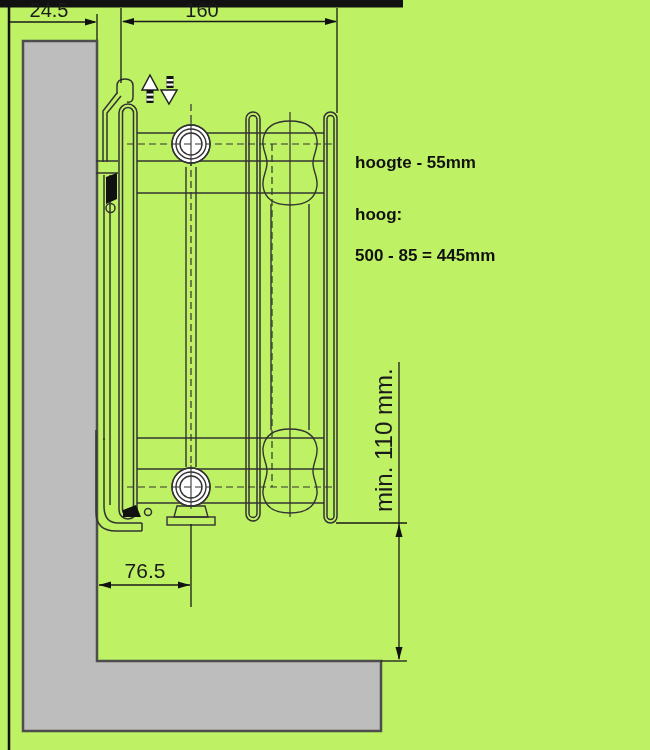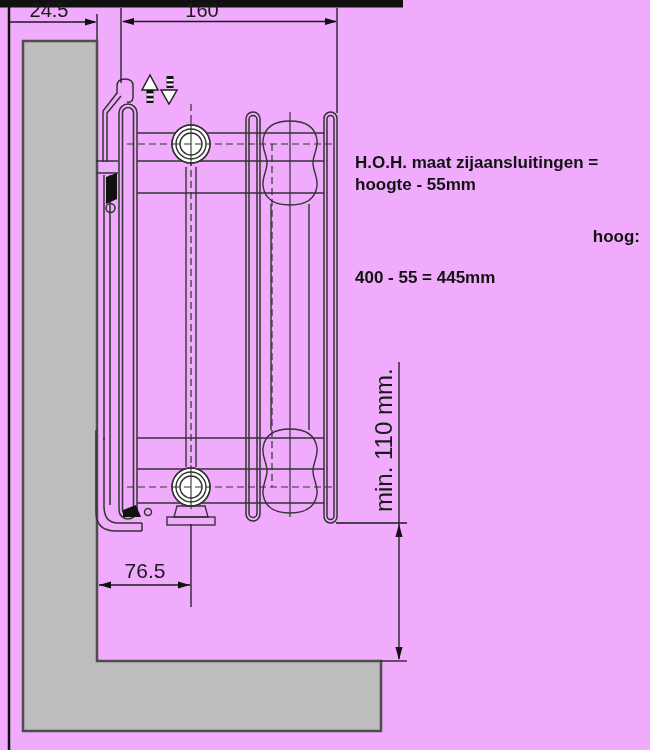--- a/index.html
+++ b/index.html
@@ -1,29 +1,29 @@
 <!DOCTYPE html>
 <html><head>
 <meta charset="utf-8">
 <style>
   html,body{margin:0;padding:0;background:#fff;}
   #stage{
-    position:relative;width:650px;height:750px;background:#f0abfc;
+    position:relative;width:650px;height:750px;background:#bef264;
     font-family:"Liberation Sans", sans-serif;overflow:hidden;
   }
   #drawing{position:absolute;left:0;top:0;}
   .dim-text{font-family:"Liberation Sans", sans-serif;font-size:20px;fill:#1a1a1a;}
   .dim-text-lg{font-family:"Liberation Sans", sans-serif;font-size:21px;fill:#1a1a1a;}
   .dim-text-vert{font-family:"Liberation Sans", sans-serif;font-size:24px;fill:#1a1a1a;}
   #notes{
     position:absolute;left:355px;top:152px;width:285px;
     font-size:17px;font-weight:bold;color:#111;line-height:22px;
   }
   #notes .para-gap{margin-bottom:30px;}
-  #notes .para-gap2{margin-bottom:19px;text-align:right;}
+  #notes .para-gap2{margin-bottom:19px;}
 </style>
 </head>
 <body>
 
 <div id="stage">
 
   <svg id="drawing" width="650" height="750" viewBox="0 0 650 750">
 
     <g>
       <rect x="0" y="0" width="403" height="7.5" fill="#111"></rect>
@@ -165,19 +165,18 @@
         <line x1="336" y1="523" x2="407" y2="523"></line>
         <line x1="381" y1="661" x2="407" y2="661"></line>
         <polygon points="399,524 395.5,537 402.5,537" fill="#111" stroke="none"></polygon>
         <polygon points="399,660 395.5,647 402.5,647" fill="#111" stroke="none"></polygon>
         <text class="dim-text-vert" transform="translate(392,512) rotate(-90)" x="0" y="0" text-anchor="start" stroke="none" fill="#1a1a1a">min. 110 mm.</text>
       </g>
     </g>
   </svg>
 
   <div id="notes">
-    <div>H.O.H. maat zijaansluitingen =</div>
     <div class="para-gap">hoogte - 55mm</div>
     <div class="para-gap2">hoog:</div>
-    <div>400 - 55 = 445mm</div>
+    <div>500 - 85 = 445mm</div>
   </div>
 
 </div>
 
 </body></html>

